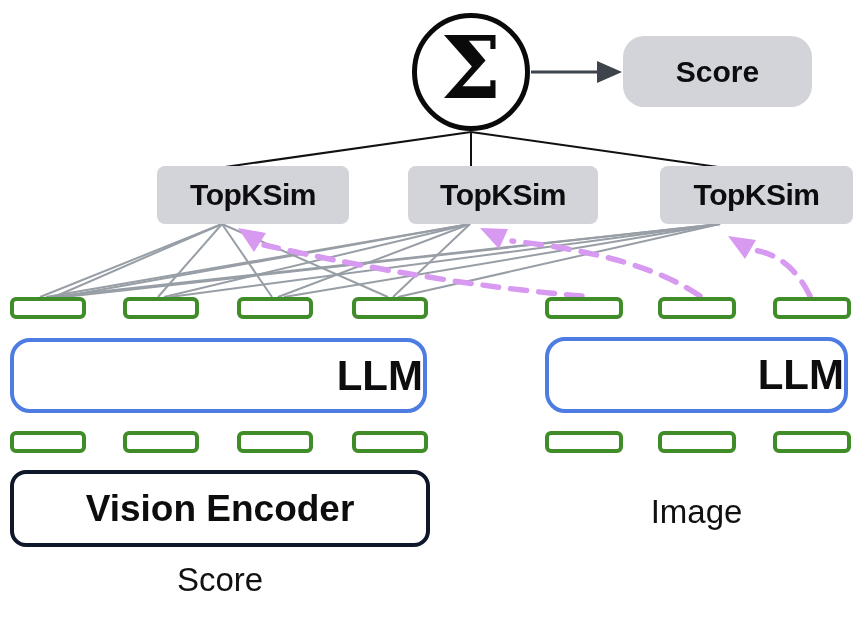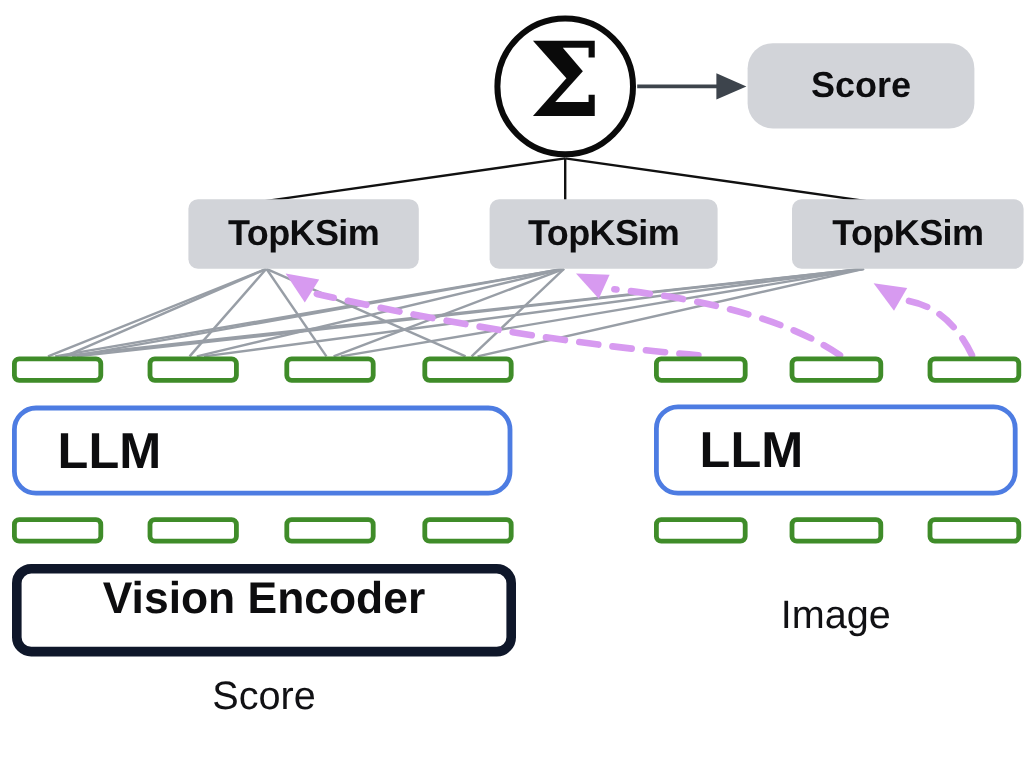--- a/index.html
+++ b/index.html
@@ -33,29 +33,29 @@
   }
   .token{
     background:#ffffff;border:4px solid #3f8c29;border-radius:6px;
     width:76px;height:22px;z-index:2;
   }
   .token.q{width:78px;}
   .row1{top:297px;}
   .row2{top:431px;}
   .llm{
     background:#ffffff;border:4px solid #4d7ce2;border-radius:20px;z-index:2;
-    display:flex;align-items:center;justify-content:flex-start;
-    color:#0d0d0f;font-weight:bold;font-size:42px;padding-left:34px;
+    display:flex;align-items:center;justify-content:flex-end;
+    color:#0d0d0f;font-weight:bold;font-size:42px;
   }
   .llm-img{left:10px;top:338px;width:417px;height:75px;}
   .llm-qry{left:545px;top:337px;width:303px;height:76px;}
   .vision{
     left:10px;top:470px;width:420px;height:77px;
-    background:#ffffff;border:8px solid #0f172a;border-radius:16px;z-index:2;
-    display:flex;align-items:flex-start;justify-content:center;
+    background:#ffffff;border:4px solid #0f172a;border-radius:16px;z-index:2;
+    display:flex;align-items:center;justify-content:center;
     color:#0d0d0f;font-weight:bold;font-size:37px;
   }
   .caption{
     color:#111114;font-size:33px;font-weight:400;z-index:2;
     display:flex;align-items:center;justify-content:center;
   }
   .cap-image{left:70px;top:560px;width:300px;height:40px;}
   .cap-query{left:545px;top:490px;width:303px;height:44px;}
 </style>
 </head>

